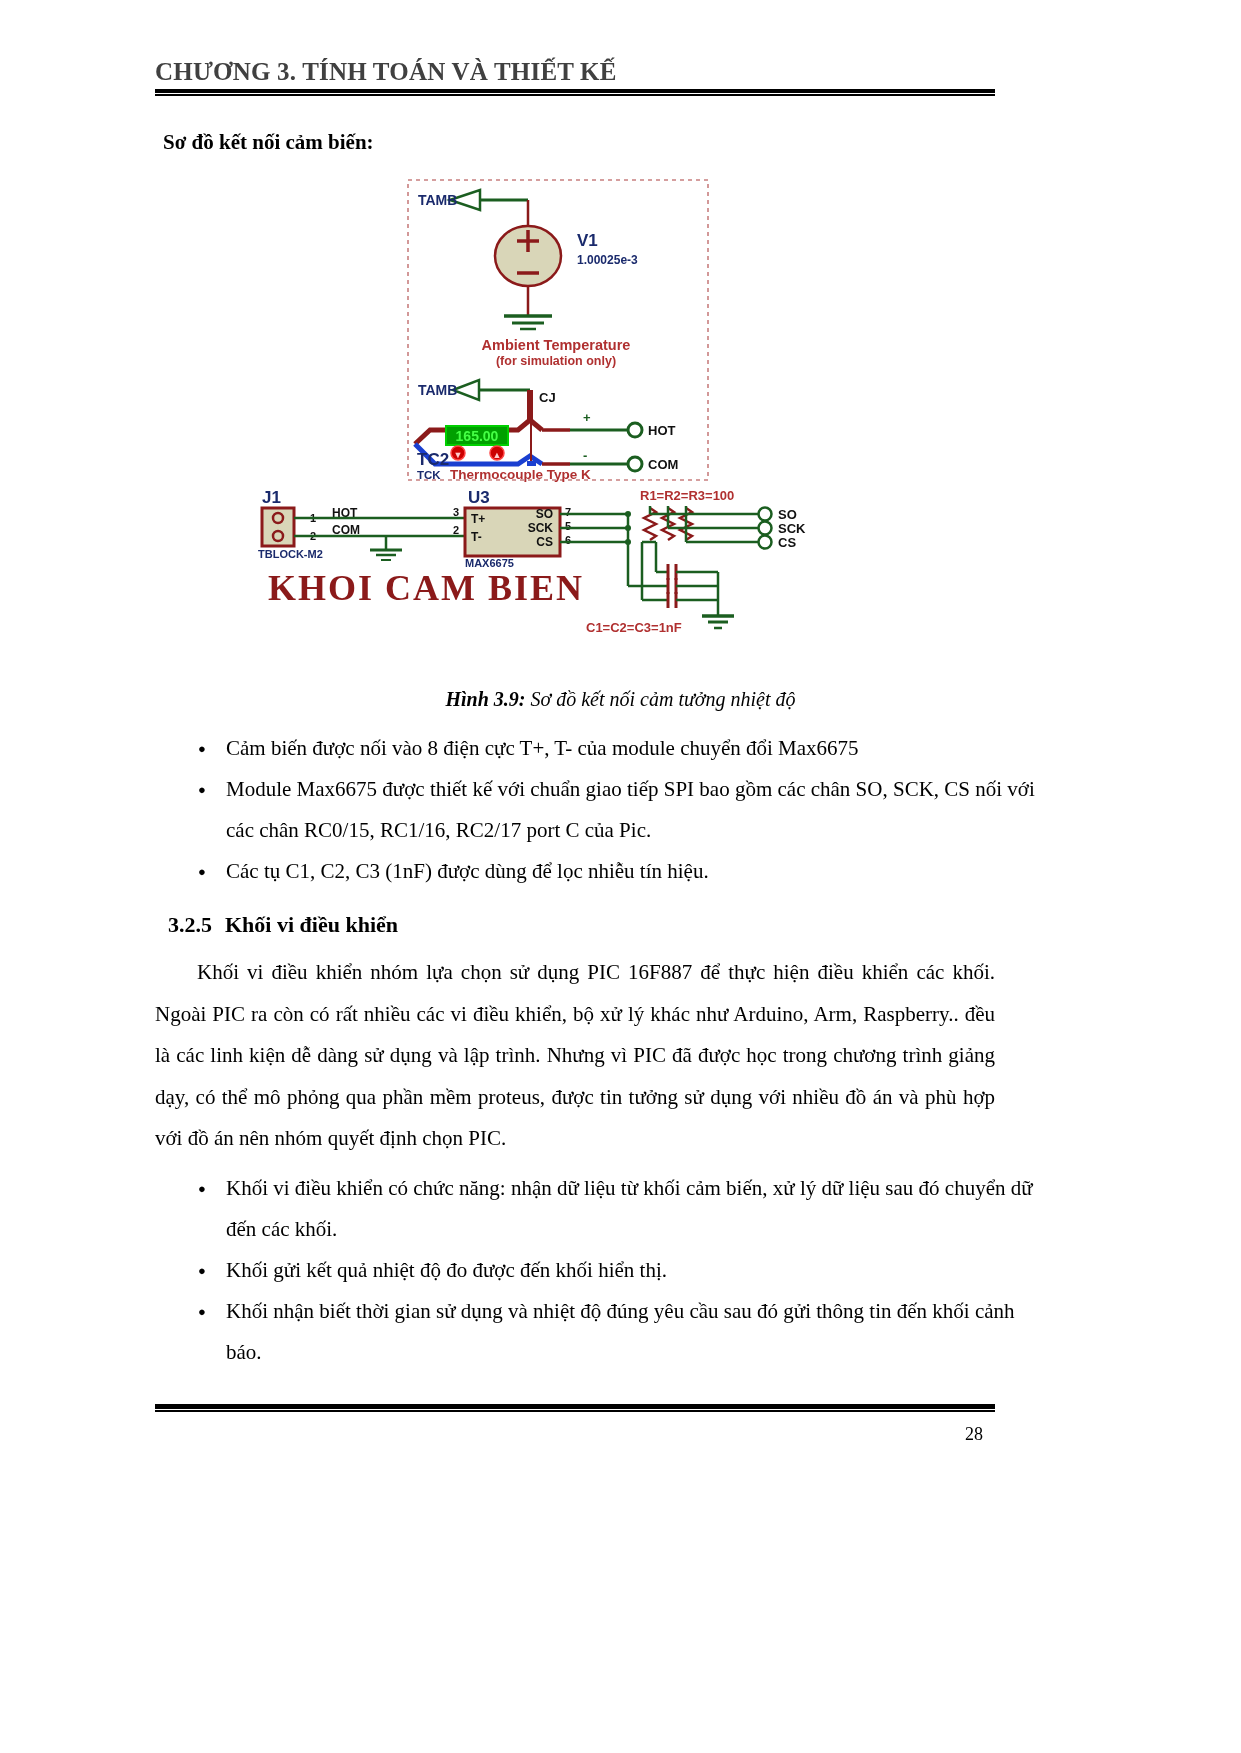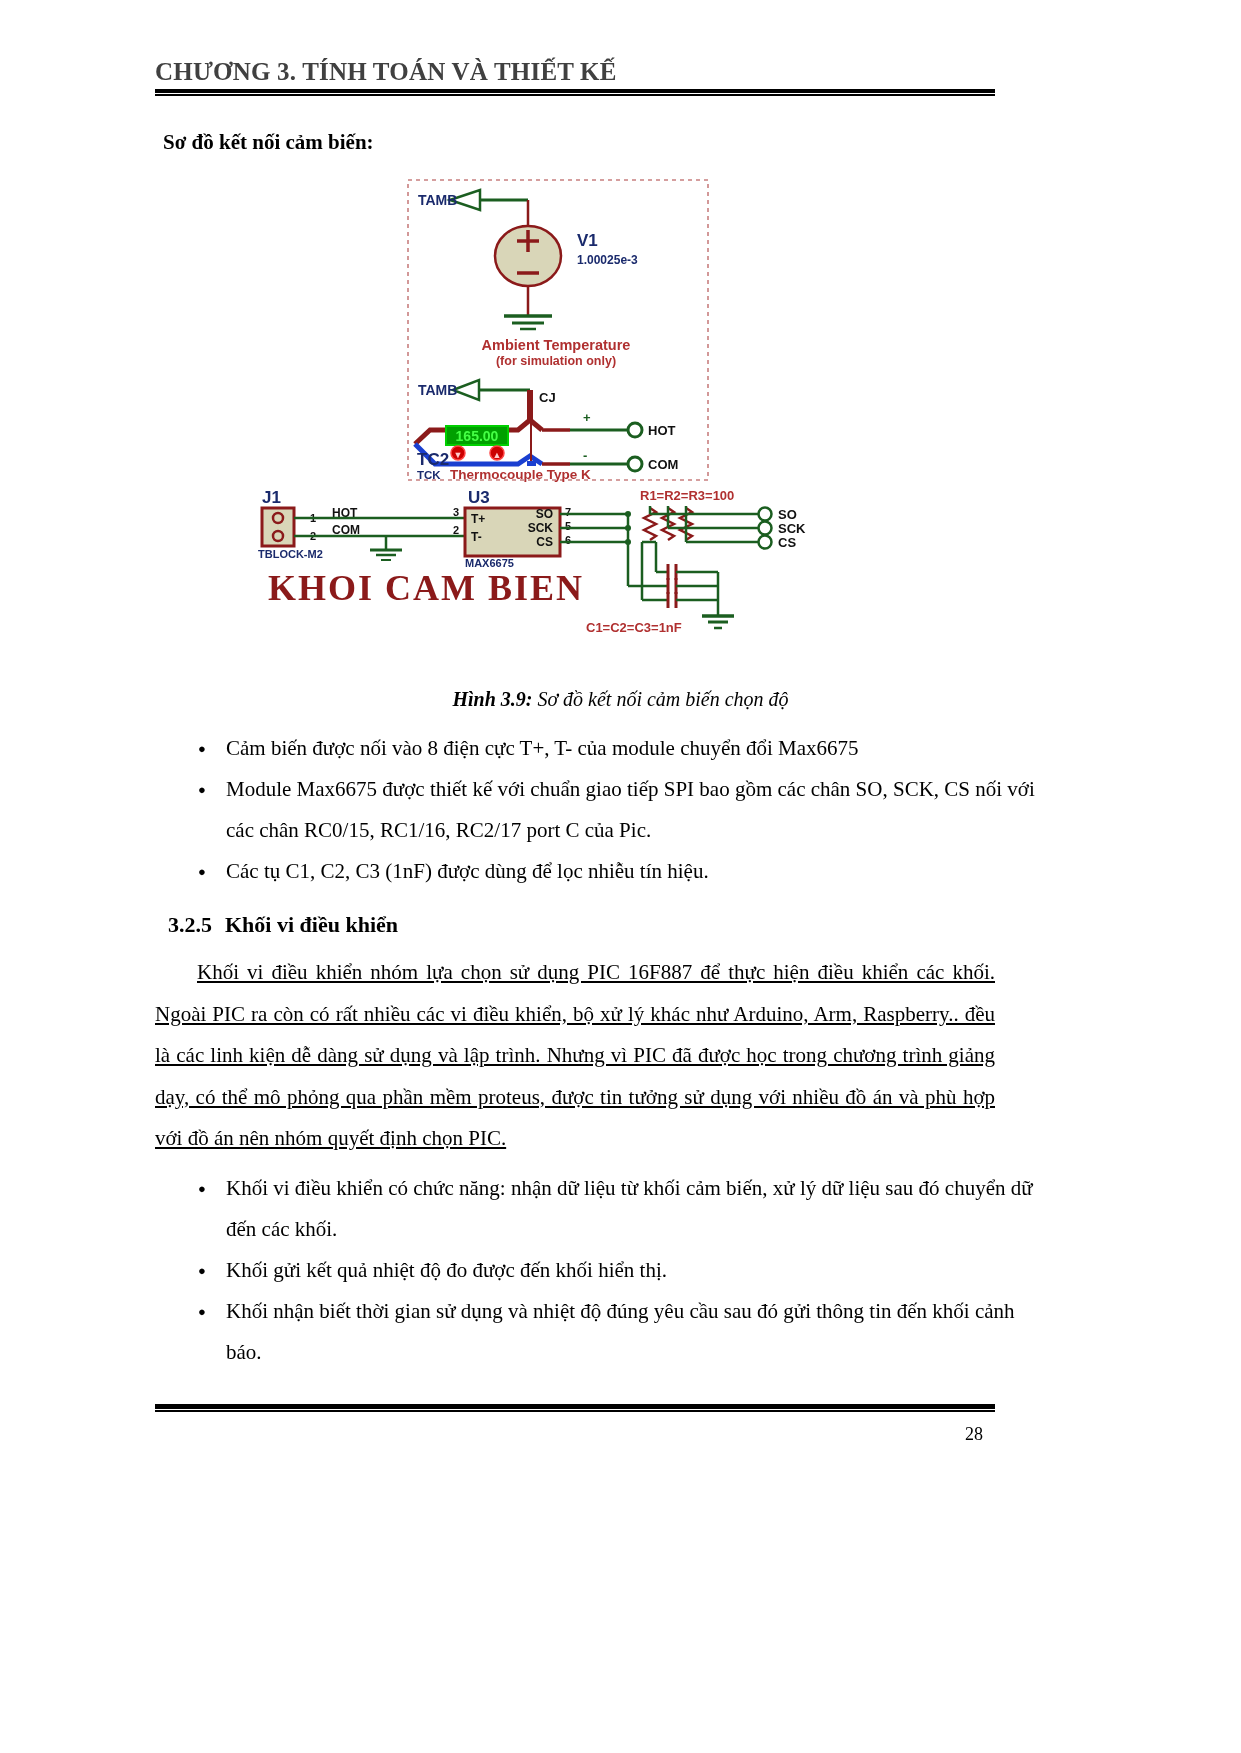--- a/index.html
+++ b/index.html
@@ -136,21 +136,20 @@
   .para {
     position: absolute;
     left: 155px;
     top: 952px;
     width: 840px;
     font-size: 21px;
     line-height: 41.5px;
     text-align: justify;
     text-indent: 42px;
     font-family: "Liberation Serif", serif;
-    text-decoration: underline;
   }
 
   .list2 {
     position: absolute;
     left: 190px;
     top: 1168px;
     width: 850px;
   }
 
   
@@ -347,21 +346,21 @@
       <line x1="464" y1="460" x2="472" y2="460" stroke="#1b5e20" stroke-width="2.5"></line>
 
       <text class="sv-txt" x="336" y="464" font-size="13" font-weight="bold" fill="#b03030">C1=C2=C3=1nF</text>
 
       <text x="18" y="432" font-family="Liberation Serif, serif" font-size="36" font-weight="bold" fill="#8b1a1a" letter-spacing="2">KHOI CAM BIEN</text>
 
     </svg>
   </div>
 
   <div class="figcaption">
-    <b>Hình 3.9:</b><span> Sơ đồ kết nối cảm biến chọn độ</span>
+    <b>Hình 3.9:</b><span> Sơ đồ kết nối cảm tưởng nhiệt độ</span>
   </div>
 
   <ul class="bullets list1">
     <li>Cảm biến được nối vào 8 điện cực T+, T- của module chuyển đổi Max6675</li>
     <li>Module Max6675 được thiết kế với chuẩn giao tiếp SPI bao gồm các chân SO, SCK, CS nối với các chân RC0/15, RC1/16, RC2/17 port C của Pic.</li>
     <li>Các tụ C1, C2, C3 (1nF) được dùng để lọc nhiễu tín hiệu.</li>
   </ul>
 
   <div class="subhead">
     <span class="num">3.2.5</span><span>Khối vi điều khiển</span>

